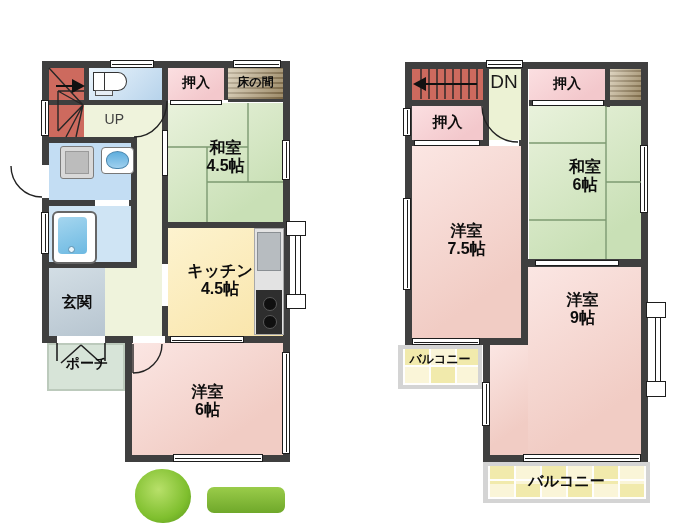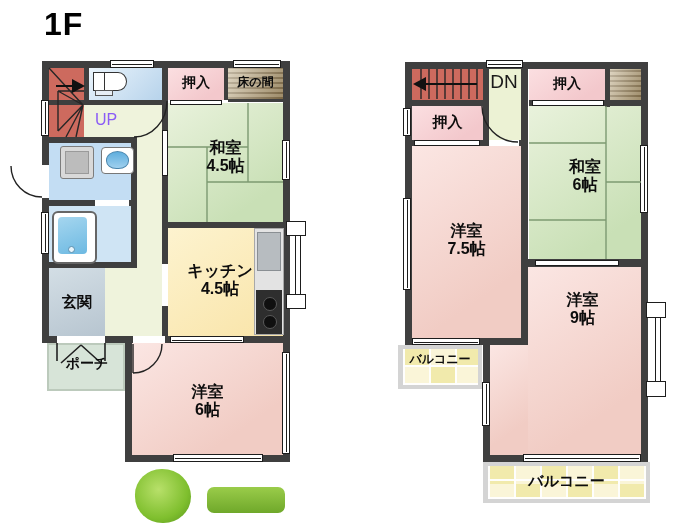--- a/index.html
+++ b/index.html
@@ -27,21 +27,20 @@
       repeating-linear-gradient(0deg,rgba(255,255,255,.95) 0 2px,transparent 2px 18px),
       conic-gradient(#faf5d8 0 25%,#f1eaac 0 50%,#faf5d8 0 75%,#f1eaac 0) 0 0/52px 36px;}
   .frame{position:absolute;background:#d4d4d4;}
   svg.lines{position:absolute;left:0;top:0;pointer-events:none;}
 </style>
 </head>
 <body>
 
 <div id="stage">
 
-  <div class="title" style="left:44px;top:6px;">1F</div>
 
   <div class="room" style="left:49px;top:68px;width:113px;height:268px;background:#eff3dc;"></div>
   <div class="room" style="left:47px;top:68px;width:37px;height:69px;background:#cd6a5e;"></div>
   <div class="room" style="left:89px;top:68px;width:73px;height:32px;background:linear-gradient(135deg,#eaf4fc,#b7d3eb);"></div>
   <div class="room pinkc" style="left:168px;top:68px;width:56px;height:32px;"></div>
   <div class="room brown" style="left:228px;top:68px;width:55px;height:31px;"></div>
   <div class="room green" style="left:168px;top:103px;width:115px;height:119px;"></div>
   <div class="room" style="left:168px;top:228px;width:115px;height:108px;background:linear-gradient(145deg,#fdf3cf,#f9e4a8);"></div>
   <div class="room" style="left:49px;top:143px;width:82px;height:57px;background:#c3ddf3;"></div>
   <div class="room" style="left:49px;top:206px;width:82px;height:56px;background:#cfe4f4;"></div>
@@ -178,21 +177,21 @@
 
     <path d="M482,106 A36,36 0 0 0 518,142" stroke="#222" stroke-width="1.4" fill="none"></path>
   </svg>
 
   <div class="rlabel" style="left:168px;top:73px;width:56px;height:20px;font-size:14px;">
       <span>押入</span>
     </div>
   <div class="rlabel" style="left:228px;top:74px;width:55px;height:18px;font-size:12px;">
       <span>床の間</span>
     </div>
-  <div class="rlabel" style="left:88px;top:108px;width:36px;height:24px;font-size:16px;font-weight:500;color:#8b5cf6;">
+  <div class="rlabel" style="left:88px;top:108px;width:36px;height:24px;font-size:14px;font-weight:500;color:#404040;align-items:flex-end;">
       <span>UP</span>
     </div>
   <div class="rlabel" style="left:168px;top:136px;width:115px;height:42px;font-size:16px;">
       <span>和室</span>
       <span>4.5帖</span>
     </div>
   <div class="rlabel" style="left:170px;top:260px;width:100px;height:40px;font-size:16px;">
       <span>キッチン</span>
       <span>4.5帖</span>
     </div>

